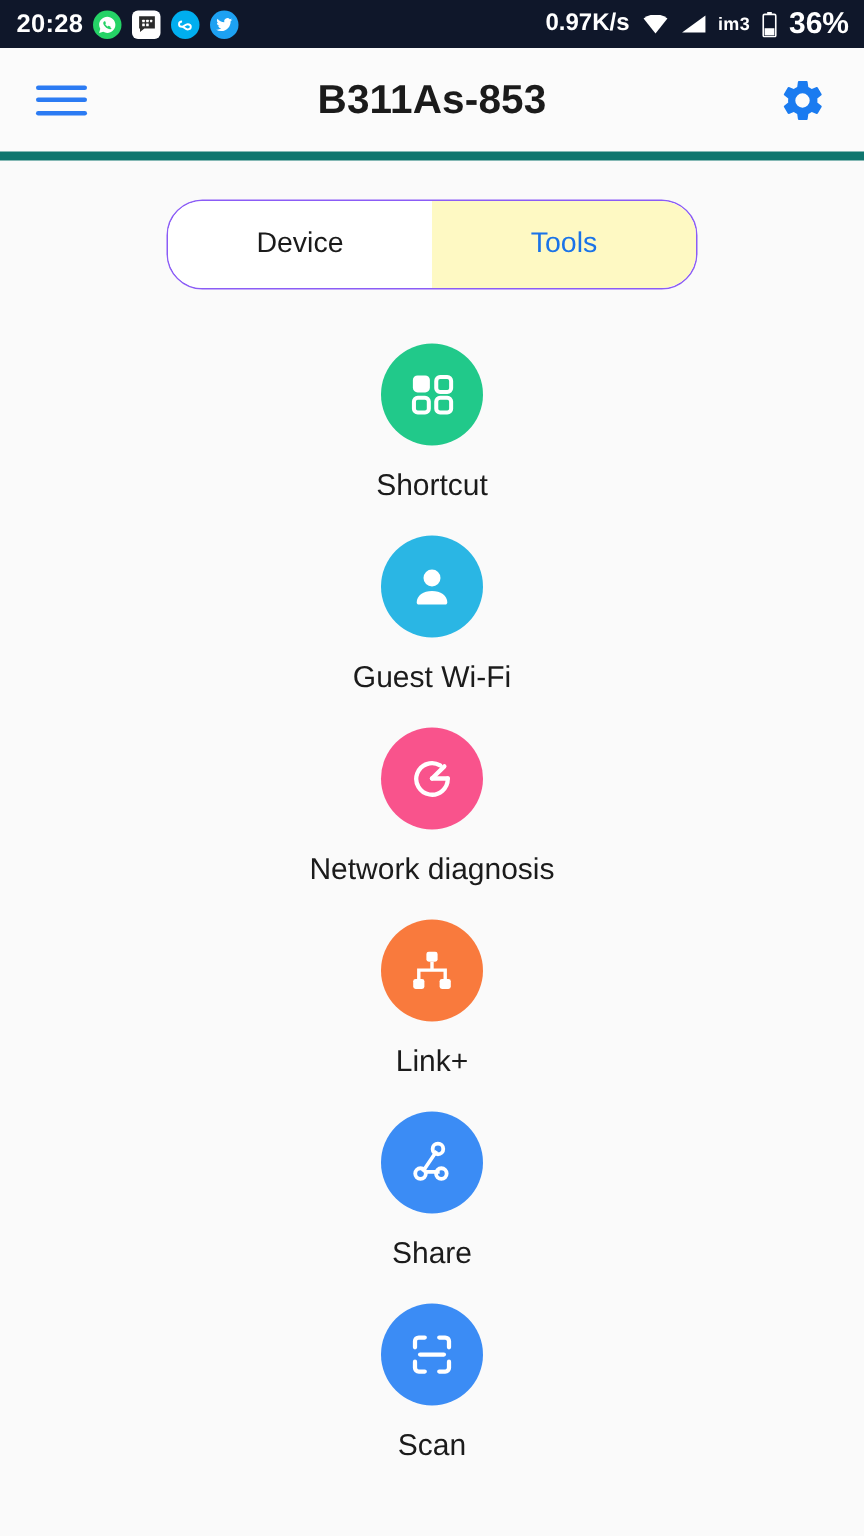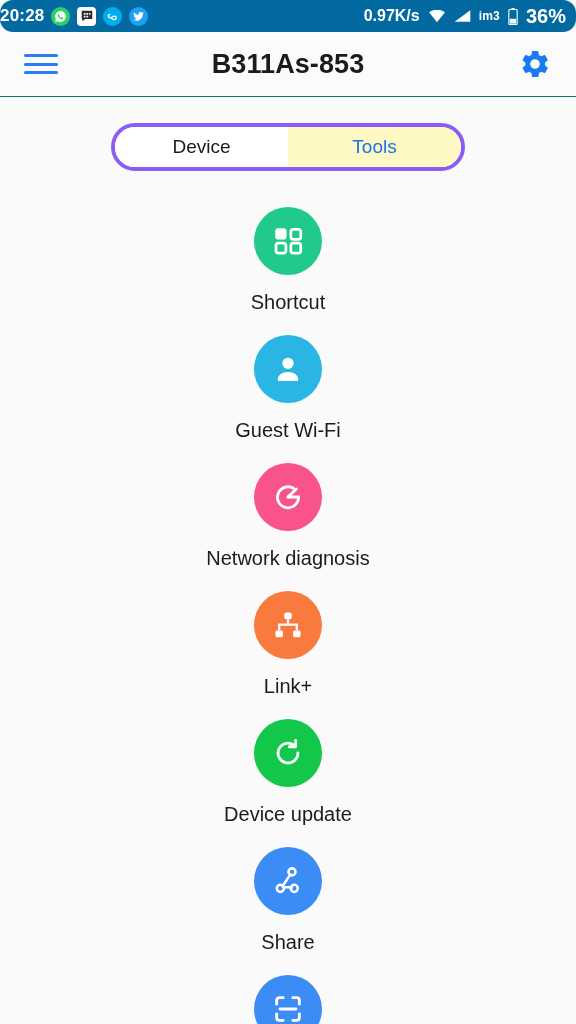--- a/index.html
+++ b/index.html
@@ -13,28 +13,27 @@
   body {
     font-family: "Liberation Sans", sans-serif;
     background: #fafafa;
     color: #1b1b1b;
     -webkit-font-smoothing: antialiased;
   }
 
   
   .status-bar {
     height: 32px;
-    background: #0369a1;
+    background: #0f172a;
     color: #ffffff;
     display: flex;
     align-items: center;
-    padding: 0 10px 0 0;
+    padding: 0 10px 0 11px;
     font-size: 17px;
     font-weight: bold;
-    border-radius: 13px;
   }
   .status-left {
     display: flex;
     align-items: center;
     gap: 7px;
     flex: 1;
   }
   .status-time { font-size: 17px; font-weight: bold; letter-spacing: 0.2px; }
   .status-right {
     display: flex;
@@ -61,23 +60,23 @@
     width: 18px; height: 13px;
     display: block;
   }
   .signal-glyph { width: 17px; height: 14px; display: block; }
   .carrier { font-size: 12px; font-weight: bold; letter-spacing: 0.2px; }
   .battery-glyph { width: 10px; height: 17px; display: block; }
   .battery-pct { font-size: 20px; font-weight: bold; }
 
   
   .app-header {
-    height: 65px;
+    height: 75px;
     background: #fbfbfb;
-    border-bottom: 1px solid #0f766e;
+    border-bottom: 6px solid #0f766e;
     display: flex;
     align-items: center;
     padding: 0 24px;
     position: relative;
   }
   .hamburger {
     width: 34px; height: 26px;
     display: flex; flex-direction: column; justify-content: space-between;
     cursor: pointer;
     padding: 3px 0;
@@ -106,22 +105,22 @@
 
   
   .tabs-wrap {
     padding: 26px 0 0 0;
     display: flex;
     justify-content: center;
   }
   .segmented {
     display: flex;
     width: 354px;
-    height: 48px;
-    border: 4px solid #8b5cf6;
+    height: 60px;
+    border: 1px solid #8b5cf6;
     border-radius: 24px;
     overflow: hidden;
     background: #ffffff;
   }
   .seg-item {
     flex: 1;
     display: flex;
     align-items: center;
     justify-content: center;
     font-size: 19px;
@@ -293,29 +292,20 @@
       <svg class="tile-icon" width="32" height="32" viewBox="0 0 24 24" aria-hidden="true">
         <rect x="9.2" y="2.6" width="5.6" height="5" rx="1.2" fill="#ffffff"></rect>
         <rect x="2.6" y="16.2" width="5.6" height="5" rx="1.2" fill="#ffffff"></rect>
         <rect x="15.8" y="16.2" width="5.6" height="5" rx="1.2" fill="#ffffff"></rect>
         <path d="M12 7.6v4.2M5.4 16.2v-4.4h13.2v4.4" fill="none" stroke="#ffffff" stroke-width="1.7"></path>
       </svg>
     </div>
     <div class="tile-label">Link+</div>
   </div>
 
-  <div class="tile">
-    <div class="tile-circle" style="background:#13c74a">
-      <svg class="tile-icon" width="36" height="36" viewBox="0 0 24 24" aria-hidden="true">
-        <path d="M18.6 12a6.6 6.6 0 1 1-2.2-4.9" fill="none" stroke="#ffffff" stroke-width="1.9" stroke-linecap="round"></path>
-        <path d="M17.1 3.6v4.2h-4.2" fill="none" stroke="#ffffff" stroke-width="1.9" stroke-linecap="round" stroke-linejoin="round"></path>
-      </svg>
-    </div>
-    <div class="tile-label">Device update</div>
-  </div>
 
   <div class="tile">
     <div class="tile-circle" style="background:#3b8cf5">
       <svg class="tile-icon" width="34" height="34" viewBox="0 0 24 24" aria-hidden="true">
         <path d="M14.2 6.6 7.6 16.4M8.4 16.4h7.2" fill="none" stroke="#ffffff" stroke-width="1.7"></path>
         <circle cx="14.8" cy="5.6" r="2.5" fill="none" stroke="#ffffff" stroke-width="1.8"></circle>
         <circle cx="6.6" cy="17.2" r="2.5" fill="none" stroke="#ffffff" stroke-width="1.8"></circle>
         <circle cx="16.4" cy="17.2" r="2.5" fill="none" stroke="#ffffff" stroke-width="1.8"></circle>
       </svg>
     </div>

